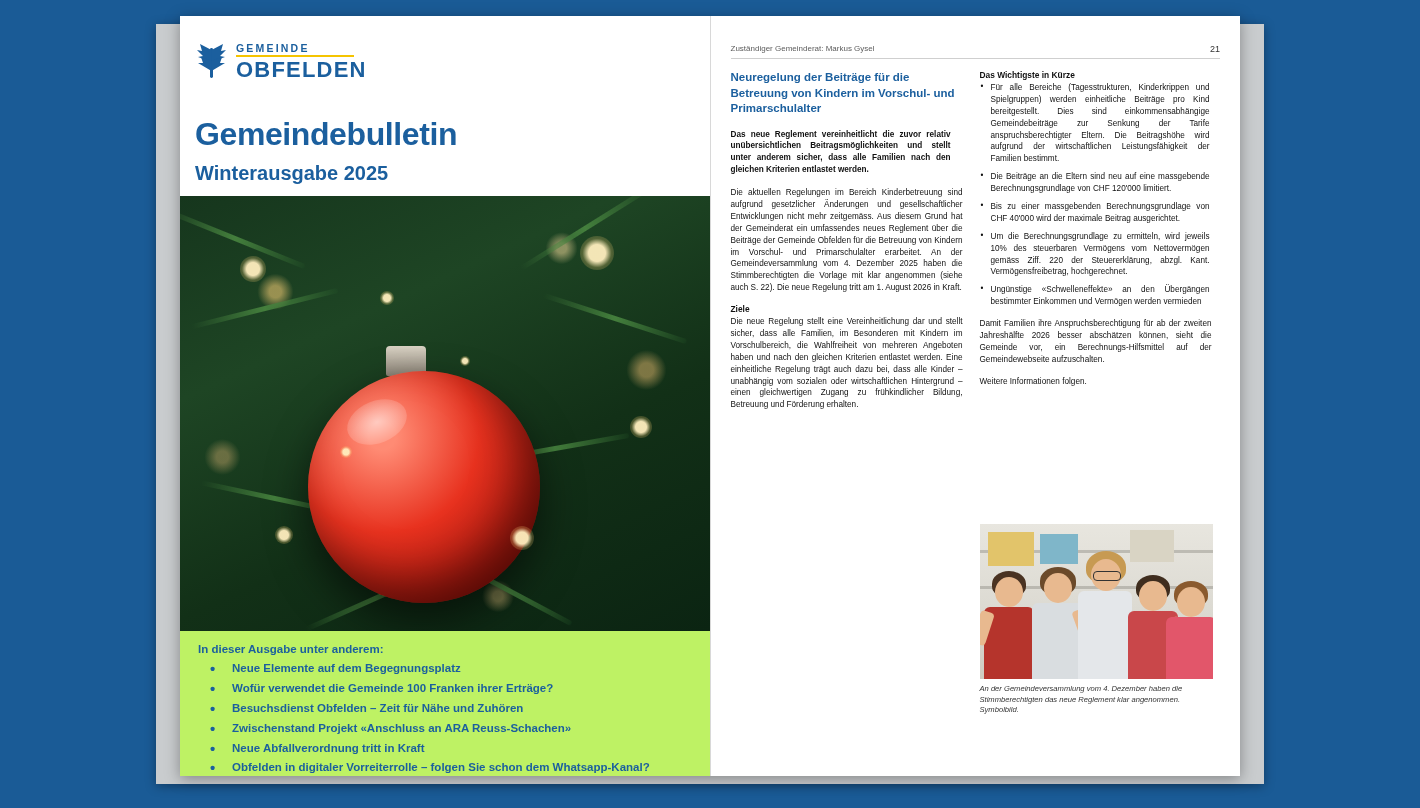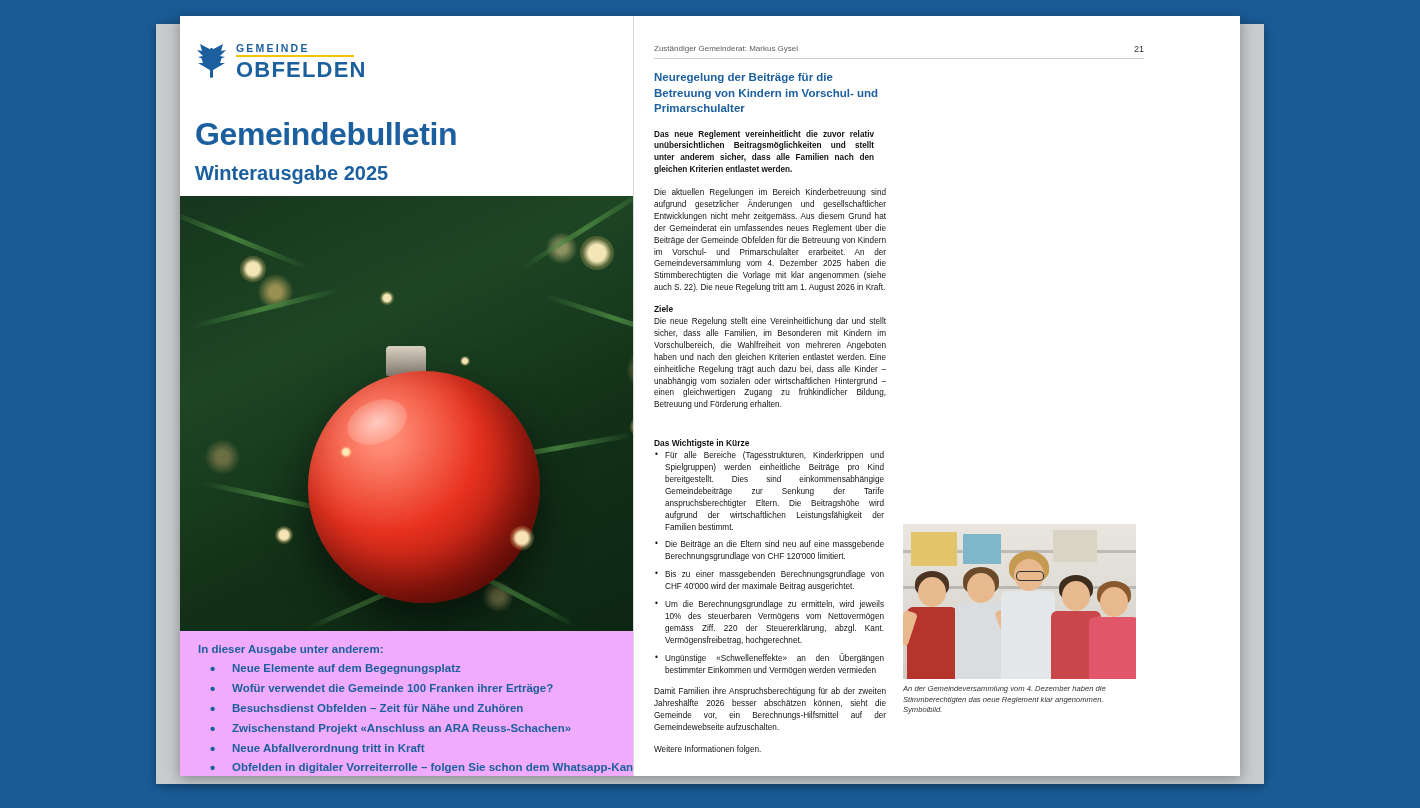--- a/index.html
+++ b/index.html
@@ -45,21 +45,21 @@
     box-shadow: 0 3px 14px rgba(0,0,0,0.35);
     overflow: hidden;
   }
 
   .page {
     position: relative;
     height: 100%;
     background: #ffffff;
     overflow: hidden;
   }
-  #page-left  { width: 453px; }
+  #page-left  { width: 530px; }
   #page-right { width: 530px; border-left: 1px solid #d8d8d8; }
 
   
   .logo-block {
     position: absolute;
     left: 15px;
     top: 26px;
     display: flex;
     align-items: center;
   }
@@ -167,21 +167,21 @@
     background: radial-gradient(circle, rgba(255,238,190,0.95) 0 35%, rgba(255,210,120,0.25) 60%, rgba(255,200,110,0) 100%);
   }
 
   
   .yellow-box {
     position: absolute;
     left: 0;
     bottom: 0;
     width: 530px;
     height: 145px;
-    background: #f0abfc;
+    background: #bef264;
     padding: 12px 1px 0 18px;
     box-sizing: border-box;
   }
   .yellow-heading {
     font-size: 11.5px;
     font-weight: 700;
     color: #1b5f9e;
     margin-bottom: 6px;
   }
   .yellow-list { list-style: none; margin: 0; padding: 0; }
@@ -224,21 +224,20 @@
     background: #cfcfcf;
   }
 
   .cols {
     position: absolute;
     top: 54px;
     left: 20px;
     right: 20px;
     display: flex;
     gap: 17px;
-    flex-direction: column;
   }
   .col { width: 232px; }
 
   .art-title {
     font-size: 11.5px;
     font-weight: 700;
     color: #1b5f9e;
     line-height: 1.35;
     margin: 0 0 12px 0;
   }

